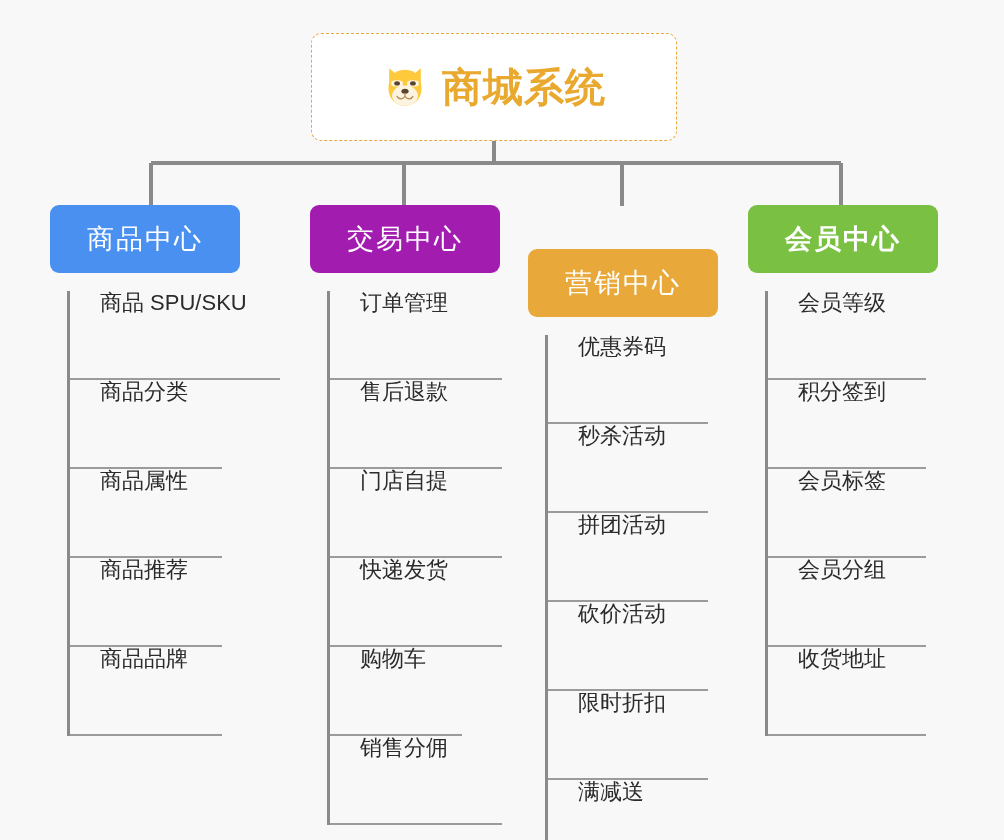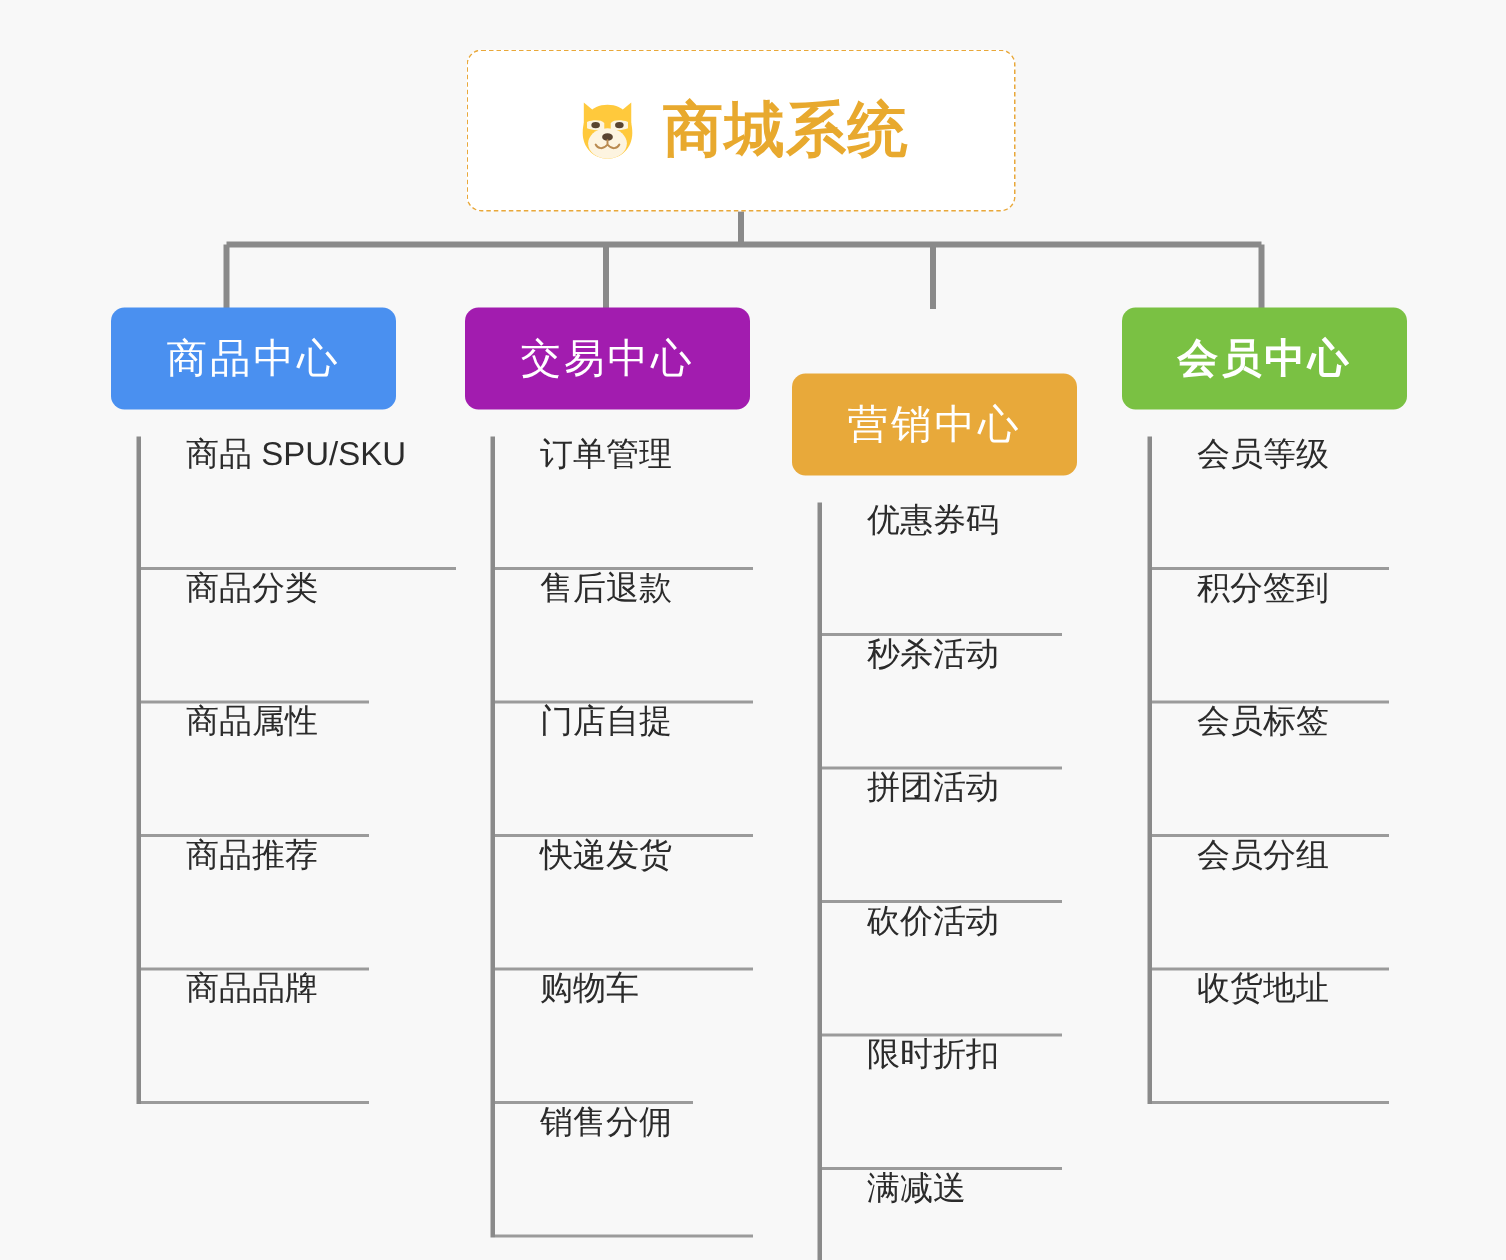--- a/index.html
+++ b/index.html
@@ -104,21 +104,21 @@
   }
   .sub-label {
     font-size: 22px;
     color: #2b2b2b;
     white-space: nowrap;
     line-height: 1.1;
     position: relative;
     z-index: 2;
   }
 
-  .branch-0 { left: 74px; }
+  .branch-0 { left: 50px; }
   .branch-1 { left: 310px; }
   .branch-2 { left: 528px; margin-top: 44px; }
   .branch-3 { left: 748px; }
 </style>
 </head>
 <body>
 
 <div id="mindmap">
 
   <svg class="connectors" viewBox="0 0 1004 840" width="1004" height="840" aria-hidden="true">

